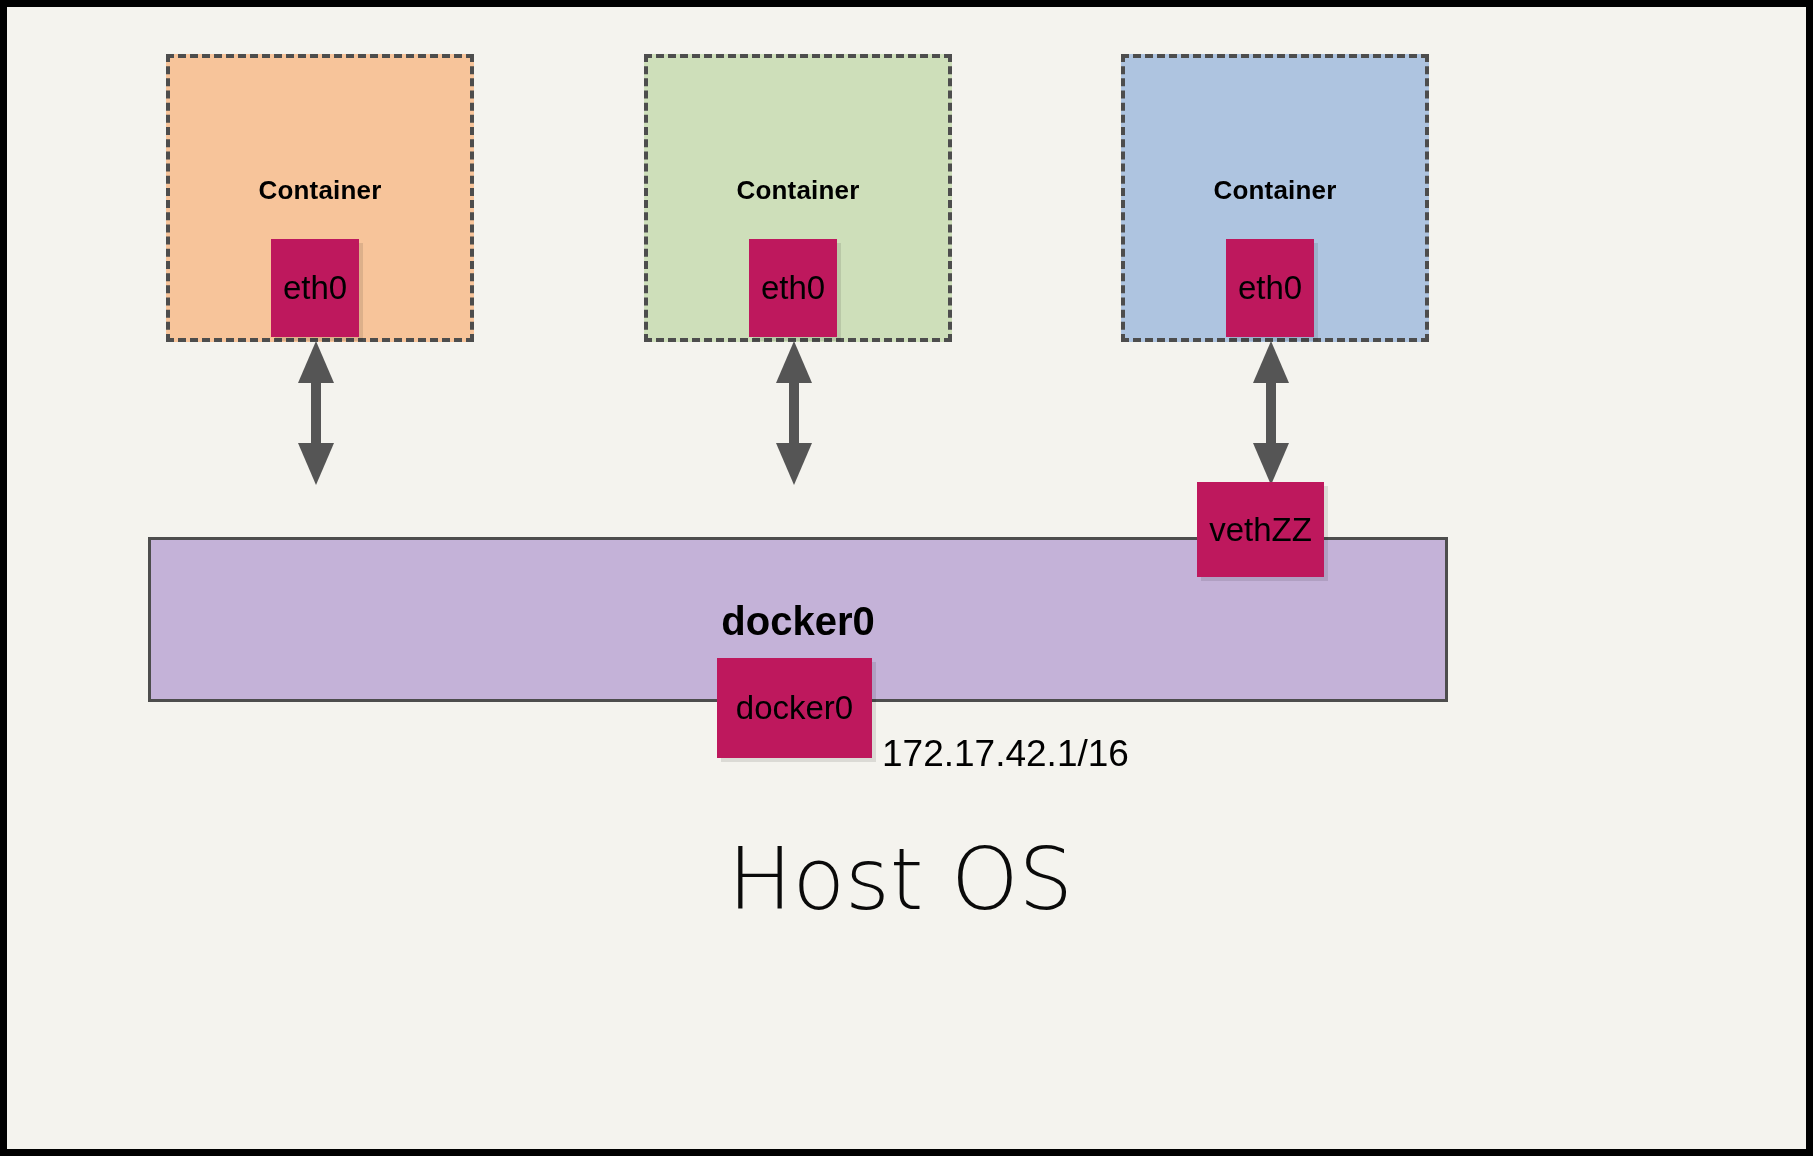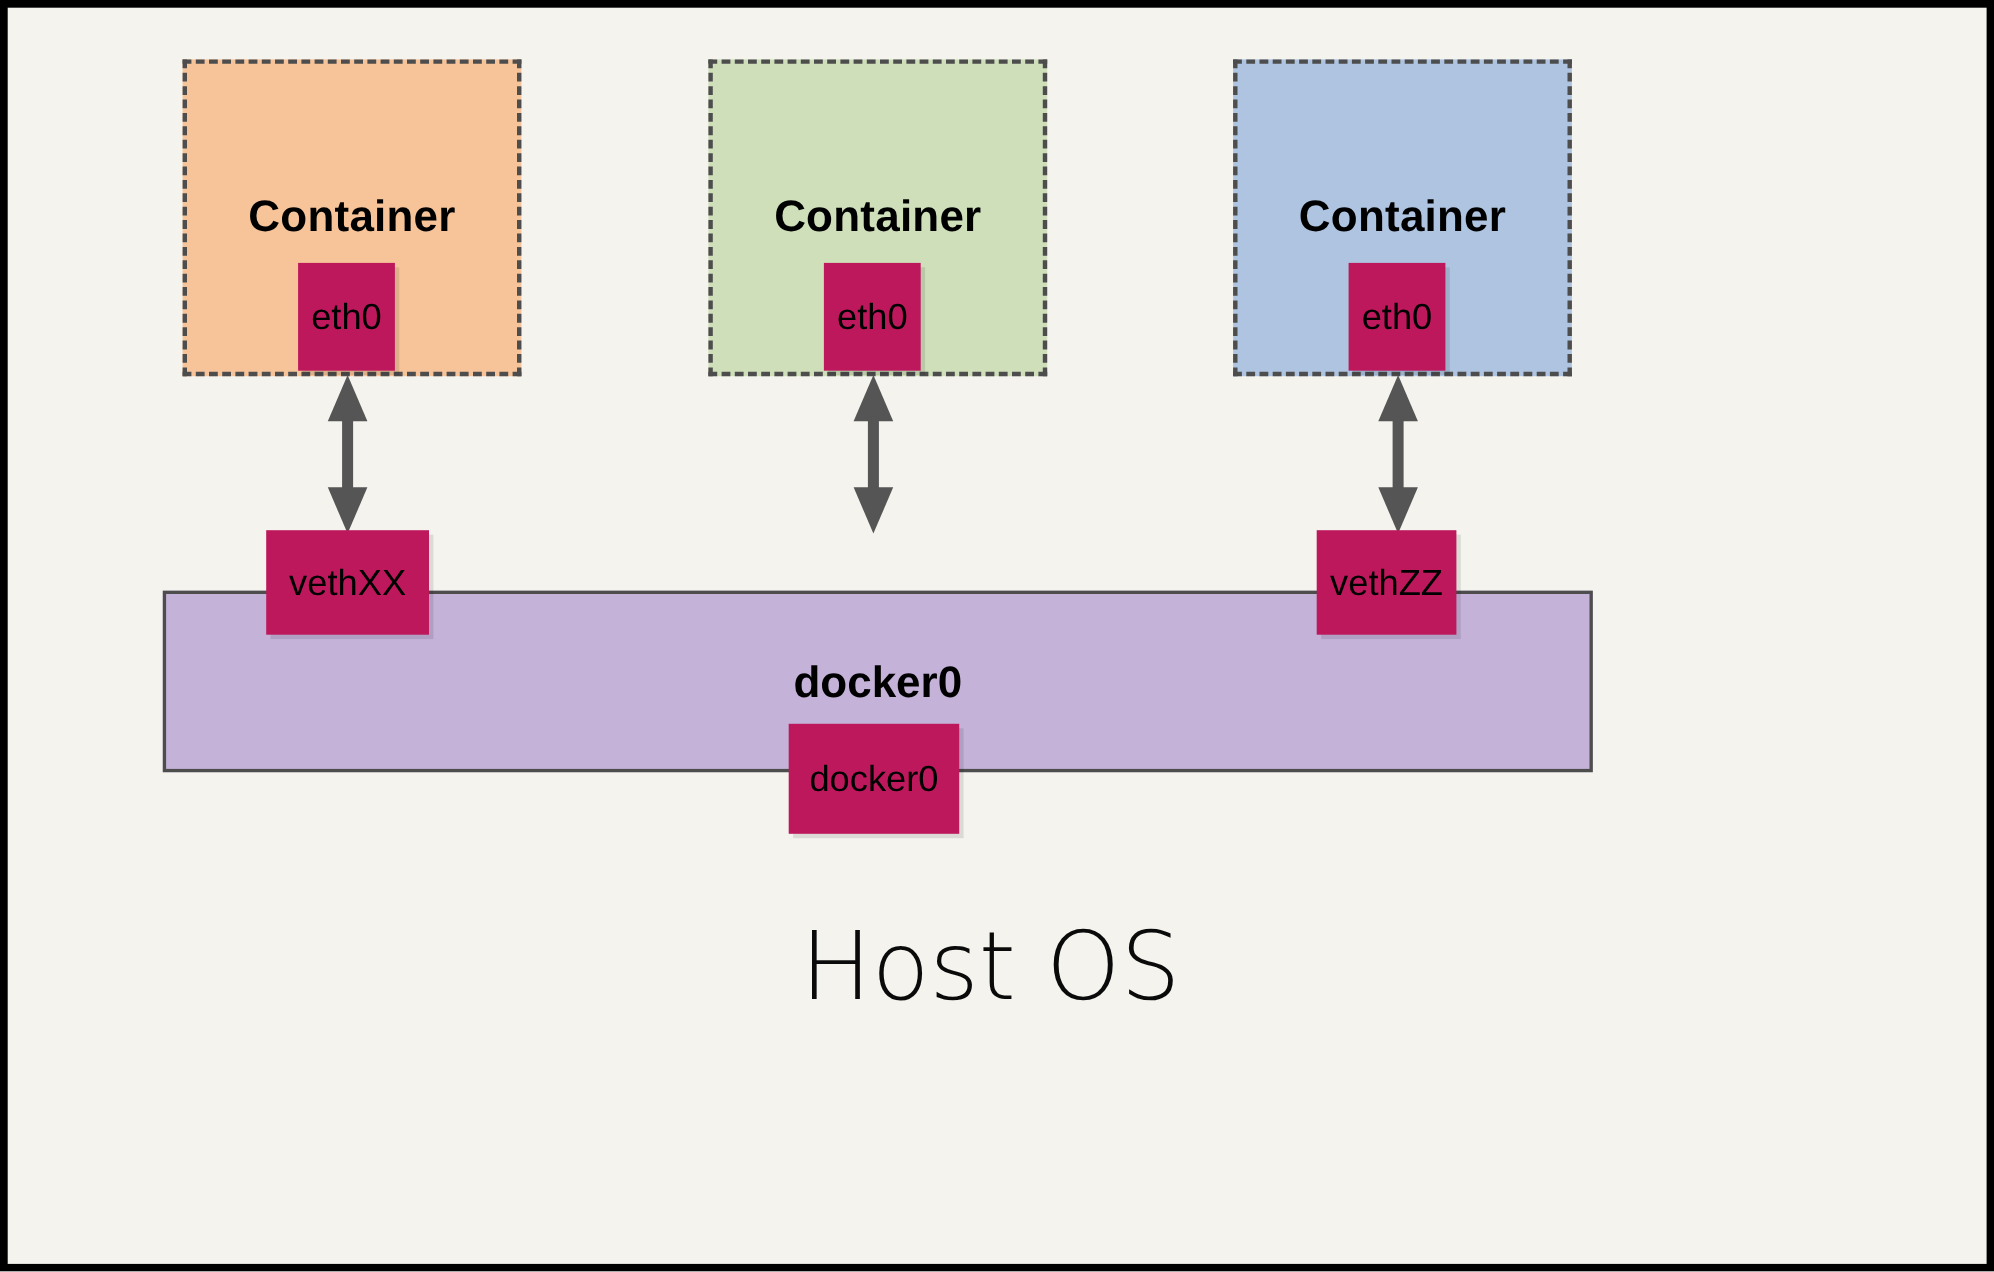--- a/index.html
+++ b/index.html
@@ -23,21 +23,21 @@
     position: absolute;
     box-sizing: border-box;
     border: 4px dashed #4d4d4d;
   }
   .container-title {
     position: absolute;
     left: 0;
     right: 0;
     text-align: center;
     font-weight: bold;
-    font-size: 40px;
+    font-size: 26px;
     color: #000000;
     letter-spacing: 0.2px;
   }
 
   
   .note {
     position: absolute;
     background: #be185d;
     box-sizing: border-box;
     box-shadow: 4px 4px 0 0 rgba(0,0,0,0.10);
@@ -124,23 +124,23 @@
   <svg class="arrow" style="left:1238px; top:332px; width:52px; height:148px;" viewBox="0 0 52 148" xmlns="http://www.w3.org/2000/svg">
     <polygon points="26,2 44,44 8,44" fill="#555555"></polygon>
     <rect x="21" y="40" width="10" height="68" fill="#555555"></rect>
     <polygon points="26,146 44,104 8,104" fill="#555555"></polygon>
   </svg>
 
   <div id="docker0-bar" style="left:141px; top:530px; width:1300px; height:165px;">
   </div>
   <div id="docker0-bar-label" style="left:141px; width:1300px; top:592px;">docker0</div>
 
-  <div class="note" style="left:235px; top:475px; width:148px; height:95px;">vethXX</div>
 
 
   <div class="note" style="left:1190px; top:475px; width:127px; height:95px;">vethZZ</div>
 
   <div class="note" style="left:710px; top:651px; width:155px; height:100px;">docker0</div>
 
+  <div id="ip-label" style="left:875px; top:726px;">172.17.42.1/16</div>
 
   <div id="host-os-label" style="top:822px;">Host OS</div>
 
 </div>
 
 </body></html>

